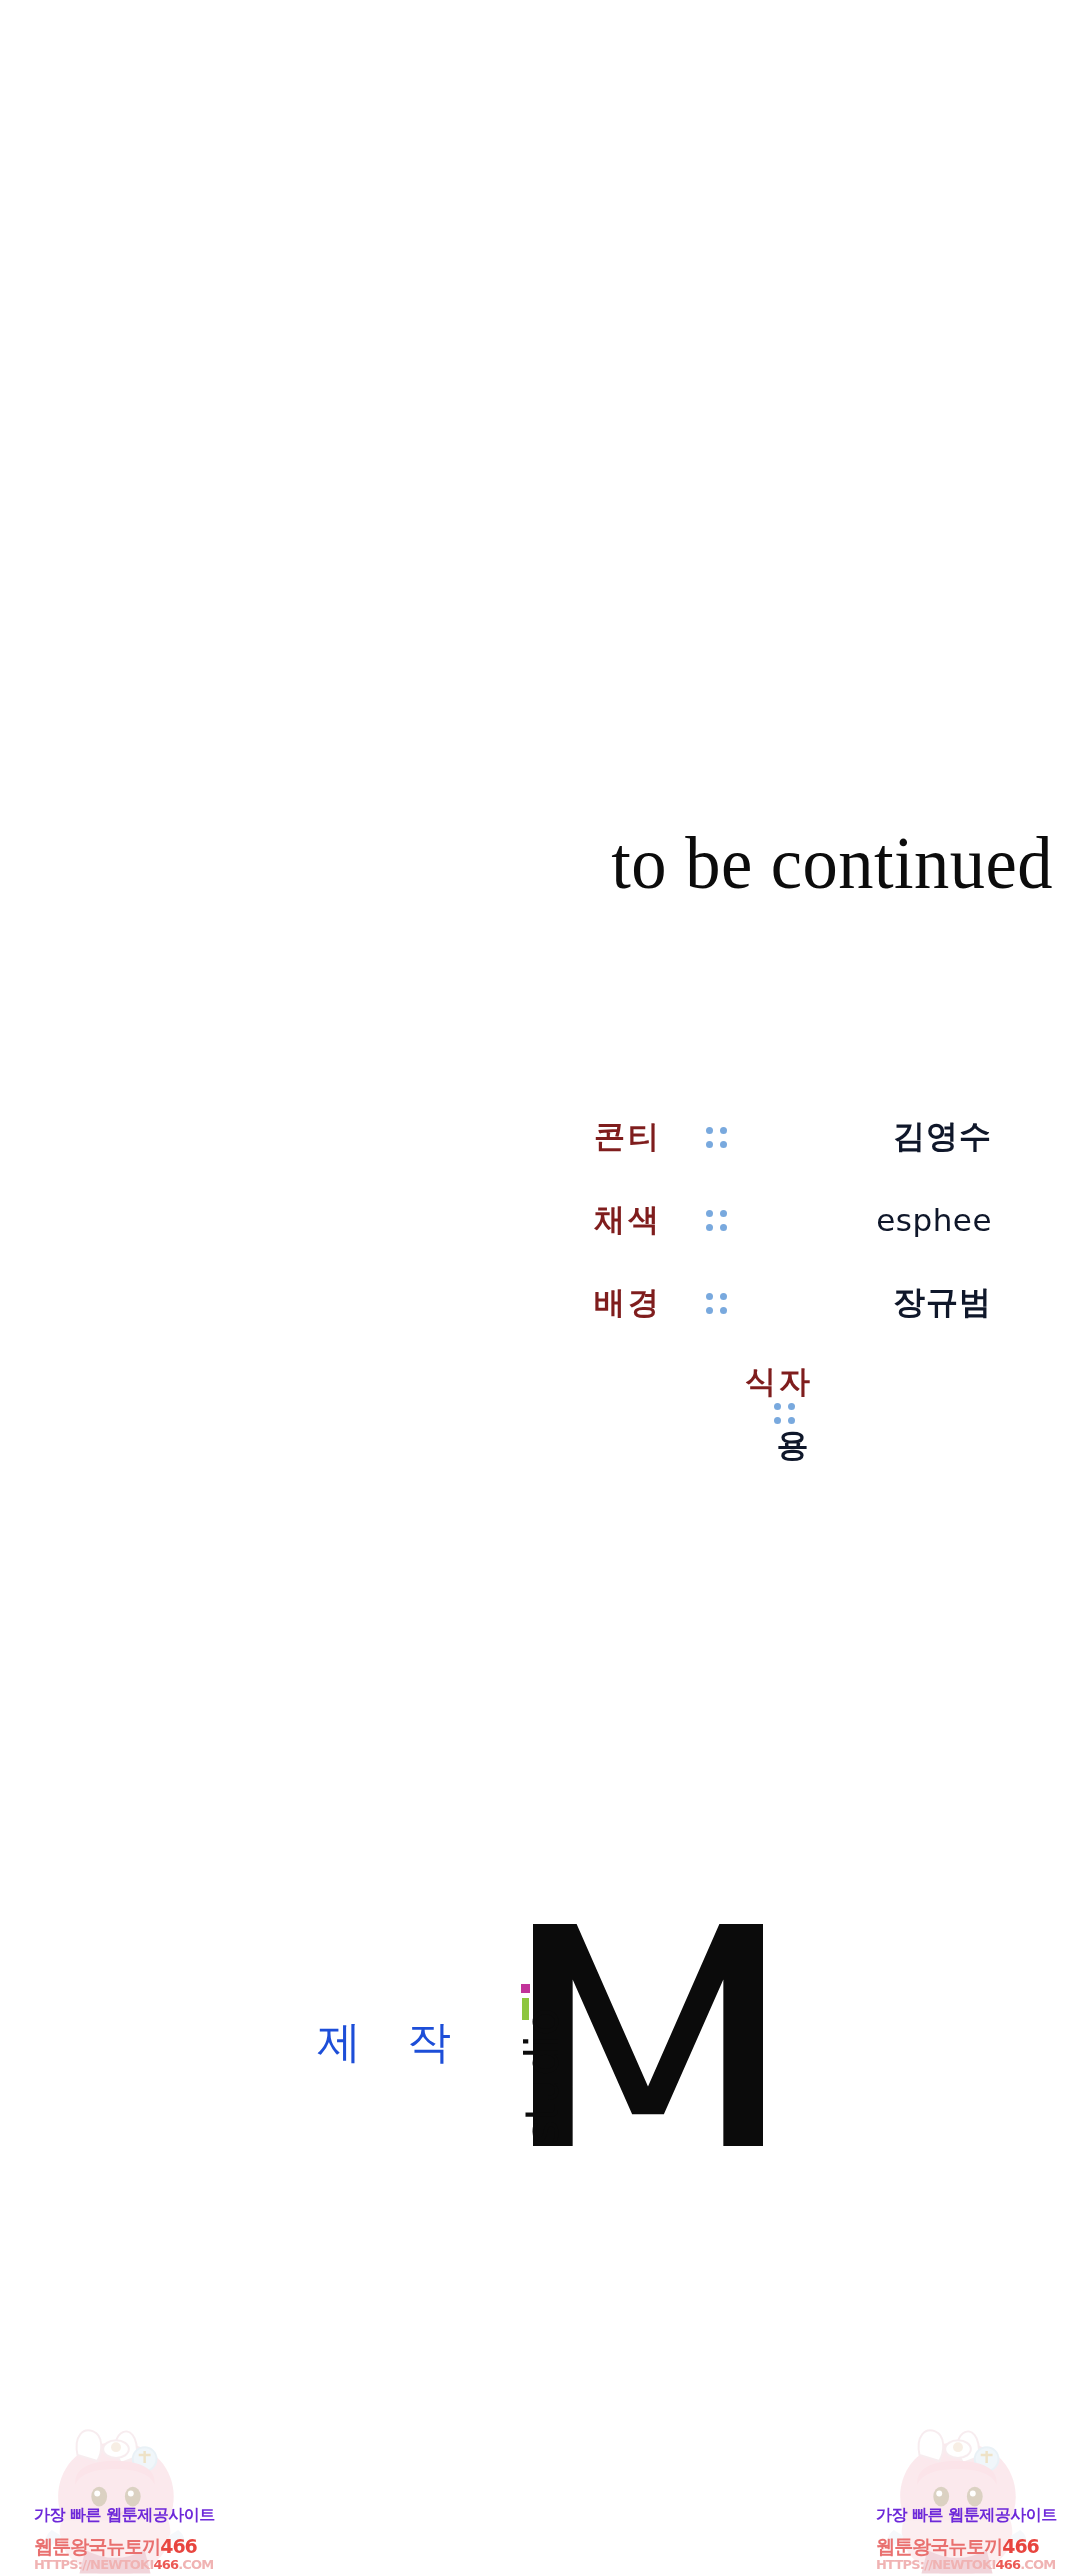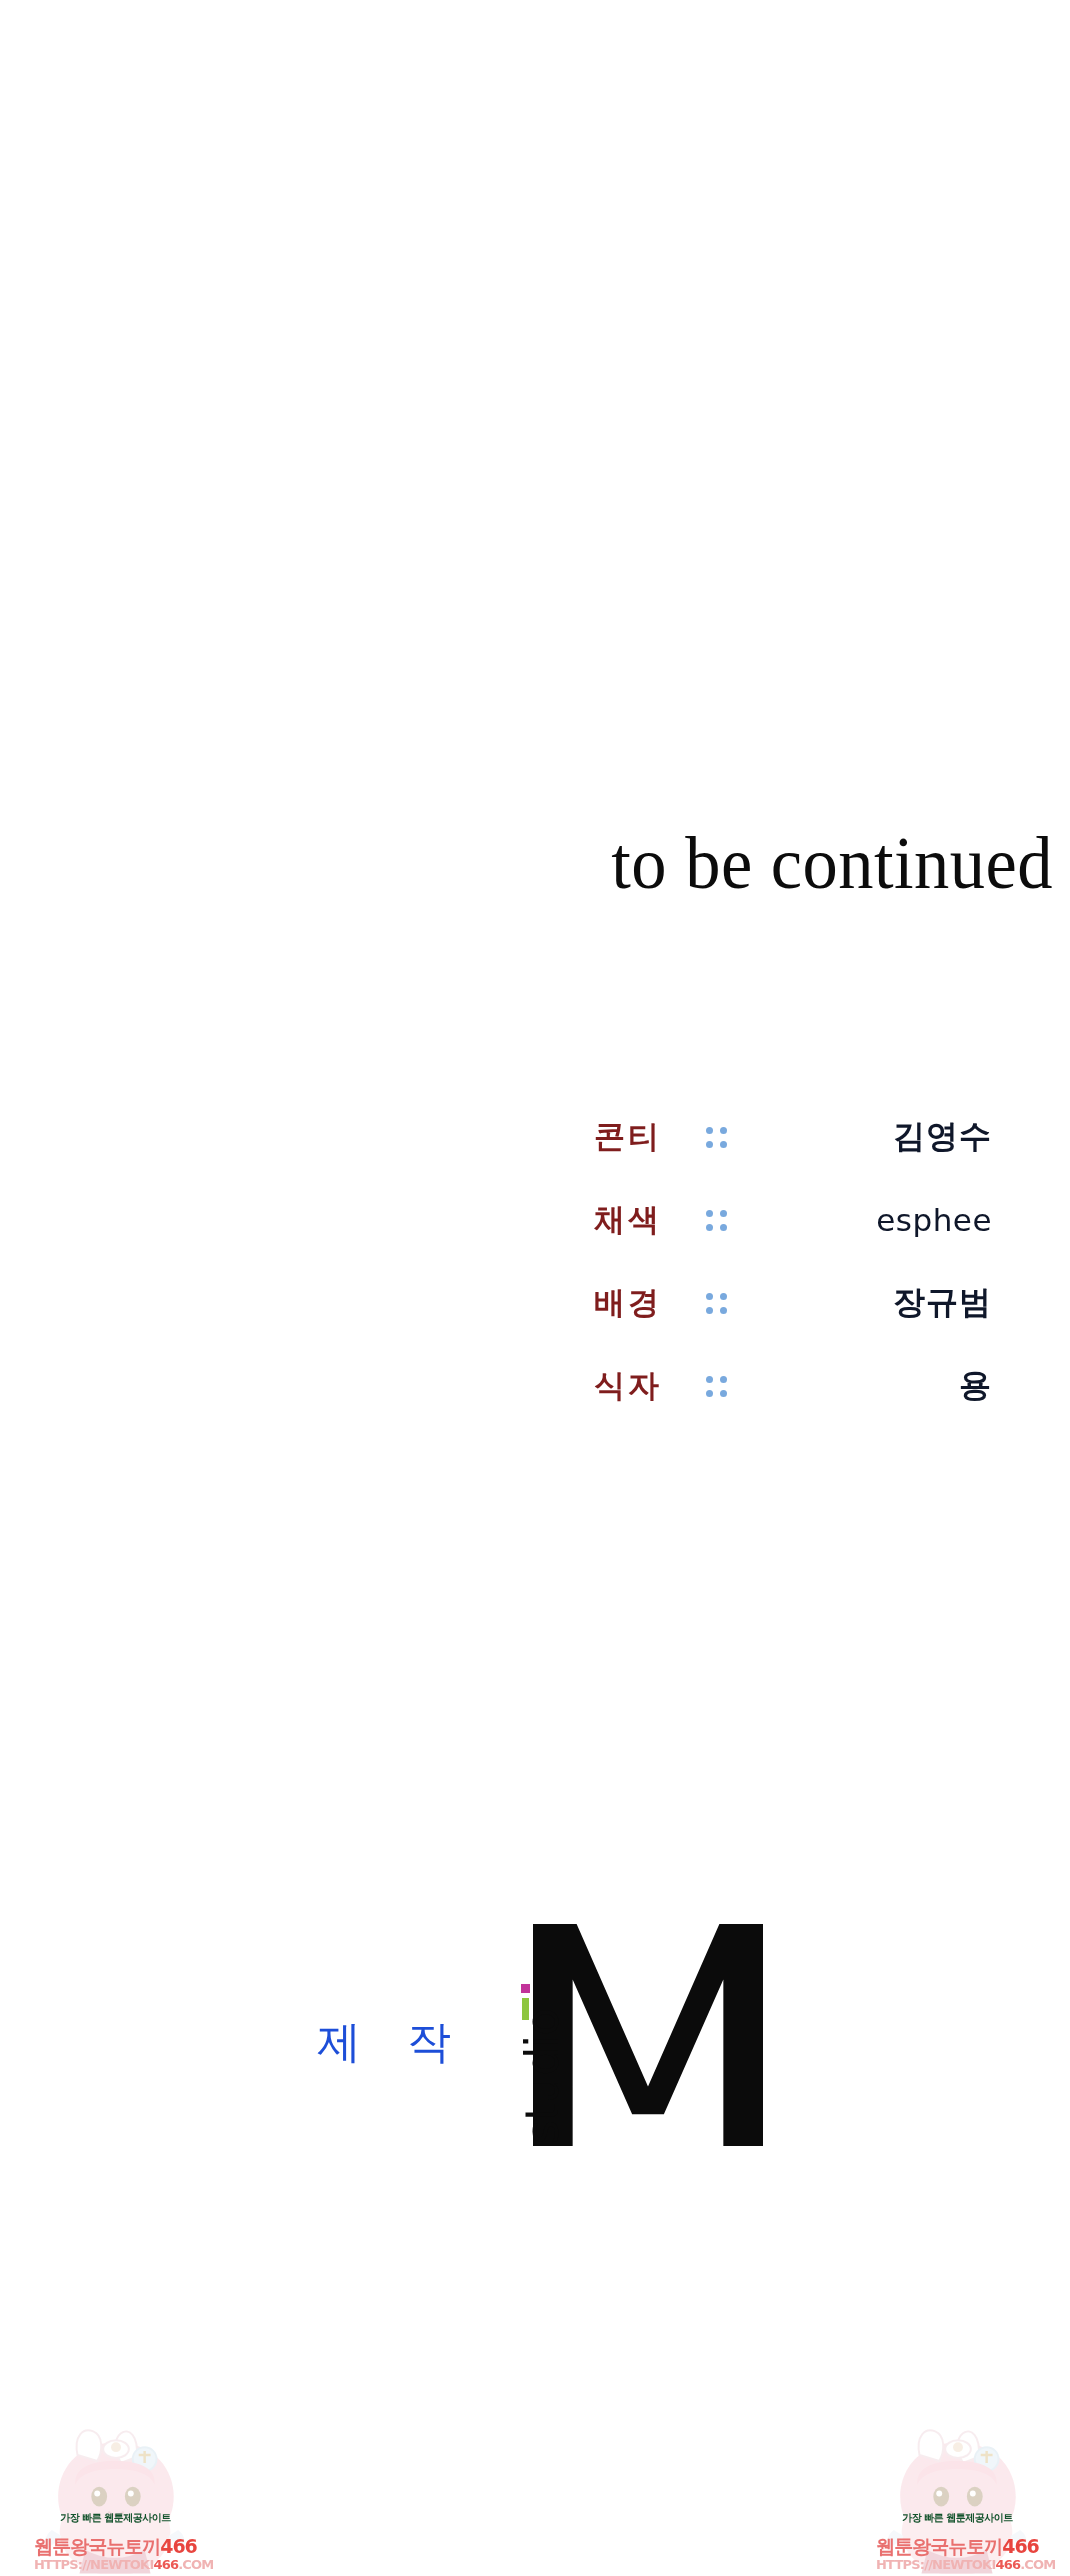--- a/index.html
+++ b/index.html
@@ -45,21 +45,21 @@
     left: 594px;
     top: 1112px;
     width: 406px;
   }
   .credit-row {
     display: flex;
     align-items: center;
     height: 50px;
     margin-bottom: 33px;
   }
-  .credit-row:last-child { margin-bottom: 12px; }
+  .credit-row:last-child { margin-bottom: 12px; flex-direction: column; }
 
   .credit-label {
     font-family: "DejaVu Sans", sans-serif;
     font-size: 31px;
     font-weight: 600;
     letter-spacing: 3px;
     color: #7f1d1d;
     width: 104px;
     text-align: left;
     white-space: nowrap;
@@ -194,23 +194,23 @@
   .wm-text {
     position: absolute;
     left: 0;
     bottom: 2px;
     width: 163px;
     text-align: center;
     font-family: "DejaVu Sans", sans-serif;
     line-height: 1.05;
   }
   .wm-l1 {
-    font-size: 10px;
+    font-size: 16px;
     font-weight: 700;
-    color: #14532d;
+    color: #6d28d9;
     letter-spacing: -0.5px;
     white-space: nowrap;
   }
   .wm-l2 {
     font-size: 19px;
     font-weight: 700;
     color: #e9706f;
     letter-spacing: -1px;
     white-space: nowrap;
     margin-top: 14px;

